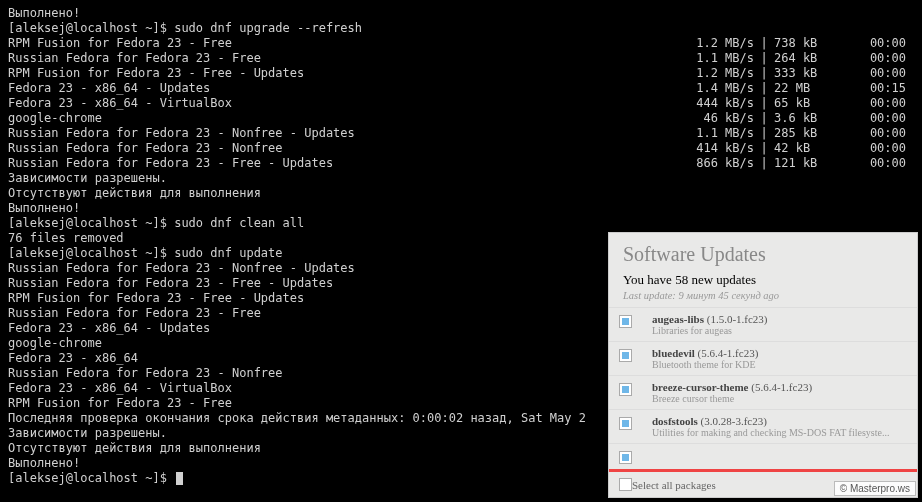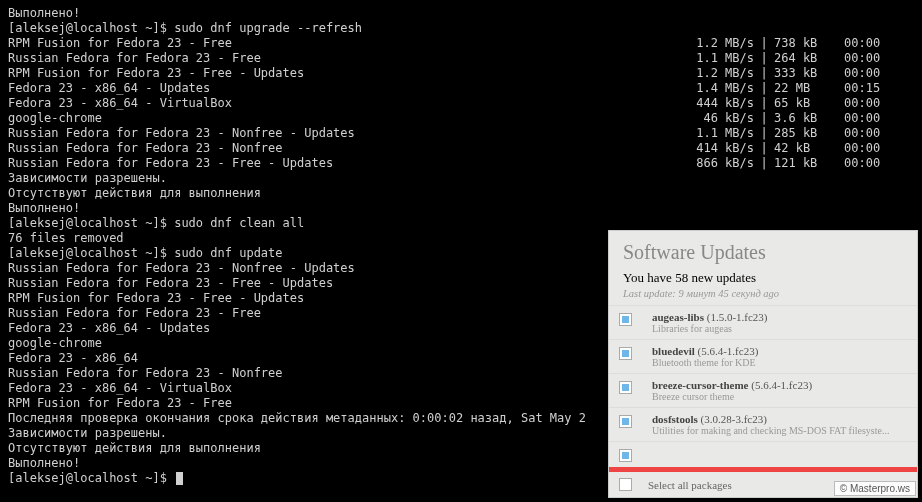--- a/index.html
+++ b/index.html
@@ -17,21 +17,21 @@
     padding: 6px 8px;
     line-height: 15px;
     white-space: pre;
   }
   .repo-row { display: flex; width: 100%; }
   .repo-name { flex: 0 0 auto; }
   .repo-spacer { flex: 1; }
   .repo-speed { width: 90px; text-align: right; }
   .repo-sep { width: 20px; text-align: center; }
   .repo-size { width: 70px; text-align: left; }
-  .repo-time { width: 70px; text-align: left; padding-right: 8px; }
+  .repo-time { width: 70px; text-align: right; padding-right: 8px; }
   .cursor {
     display: inline-block;
     width: 7px;
     height: 13px;
     background: #d0d0d0;
     vertical-align: text-bottom;
     margin-left: 2px;
   }
 
   .popup {
@@ -102,22 +102,22 @@
     font-size: 10px;
     color: #999;
     white-space: nowrap;
     overflow: hidden;
     text-overflow: ellipsis;
   }
   .select-all {
     display: flex;
     align-items: center;
     padding: 6px 10px;
-    border-top: 5px solid #ef4444;
-    gap: 16px;
+    border-top: 3px solid #ef4444;
+    gap: 0;
     font-size: 11px;
     color: #666;
   }
   .select-all .chk {
     width: 13px;
     height: 13px;
     border: 1px solid #aaa;
     background: #fff;
     flex-shrink: 0;
   }

